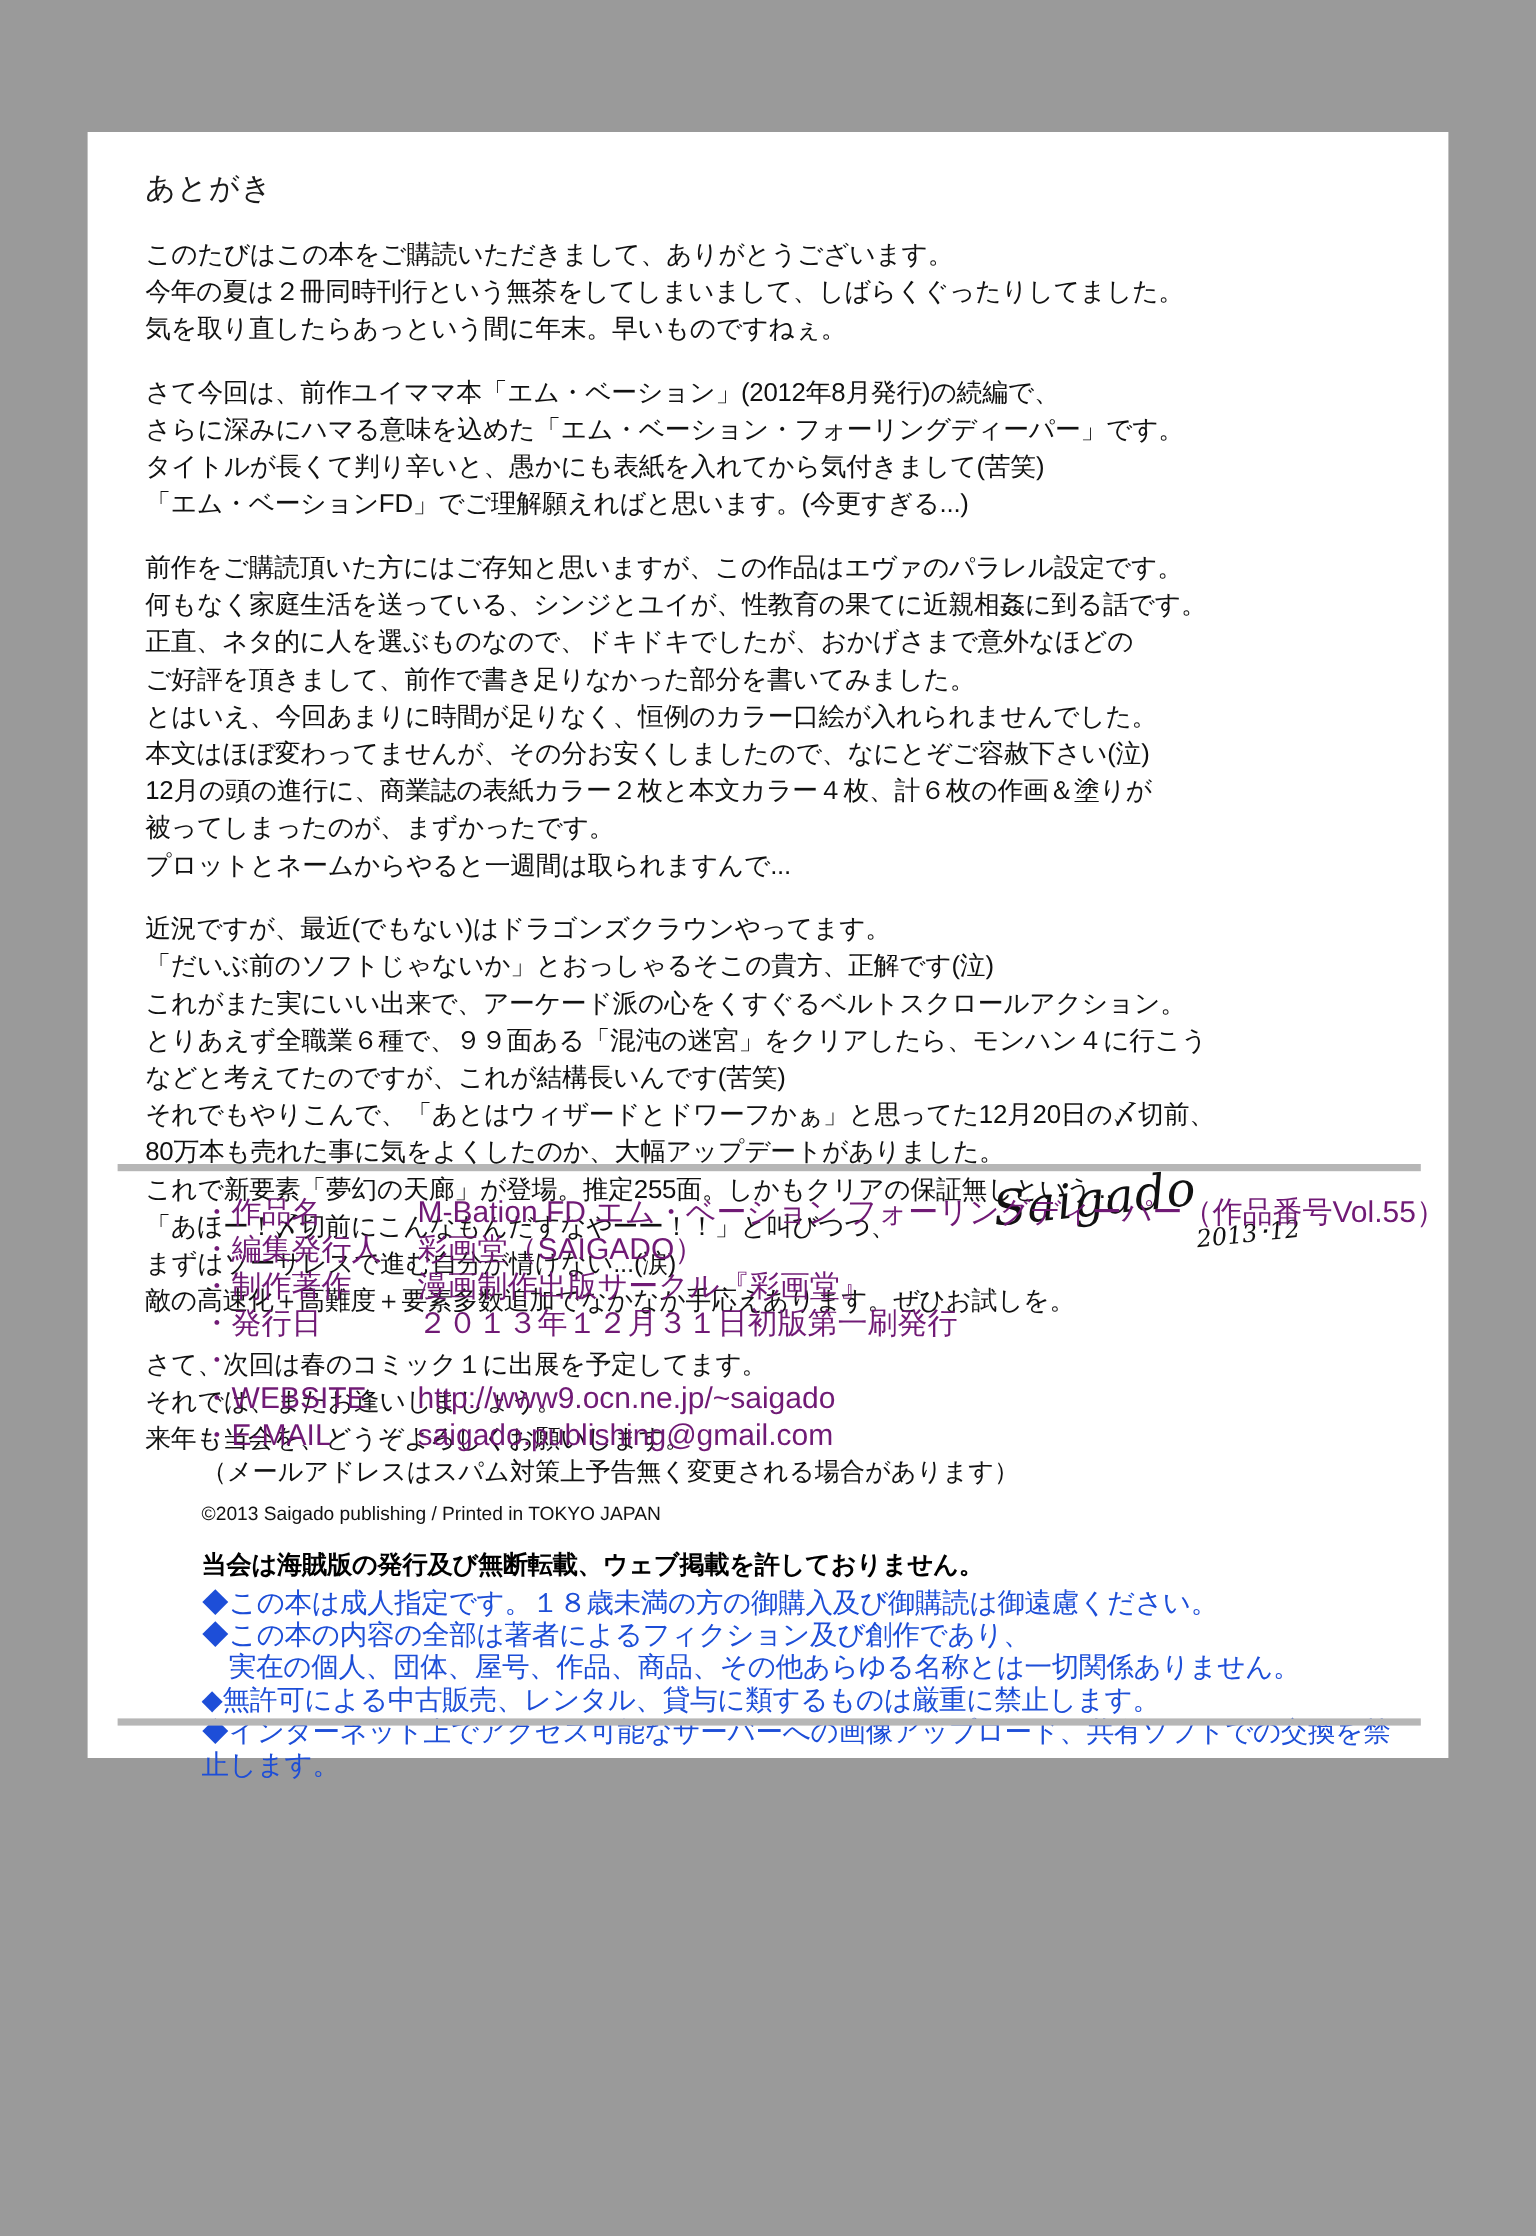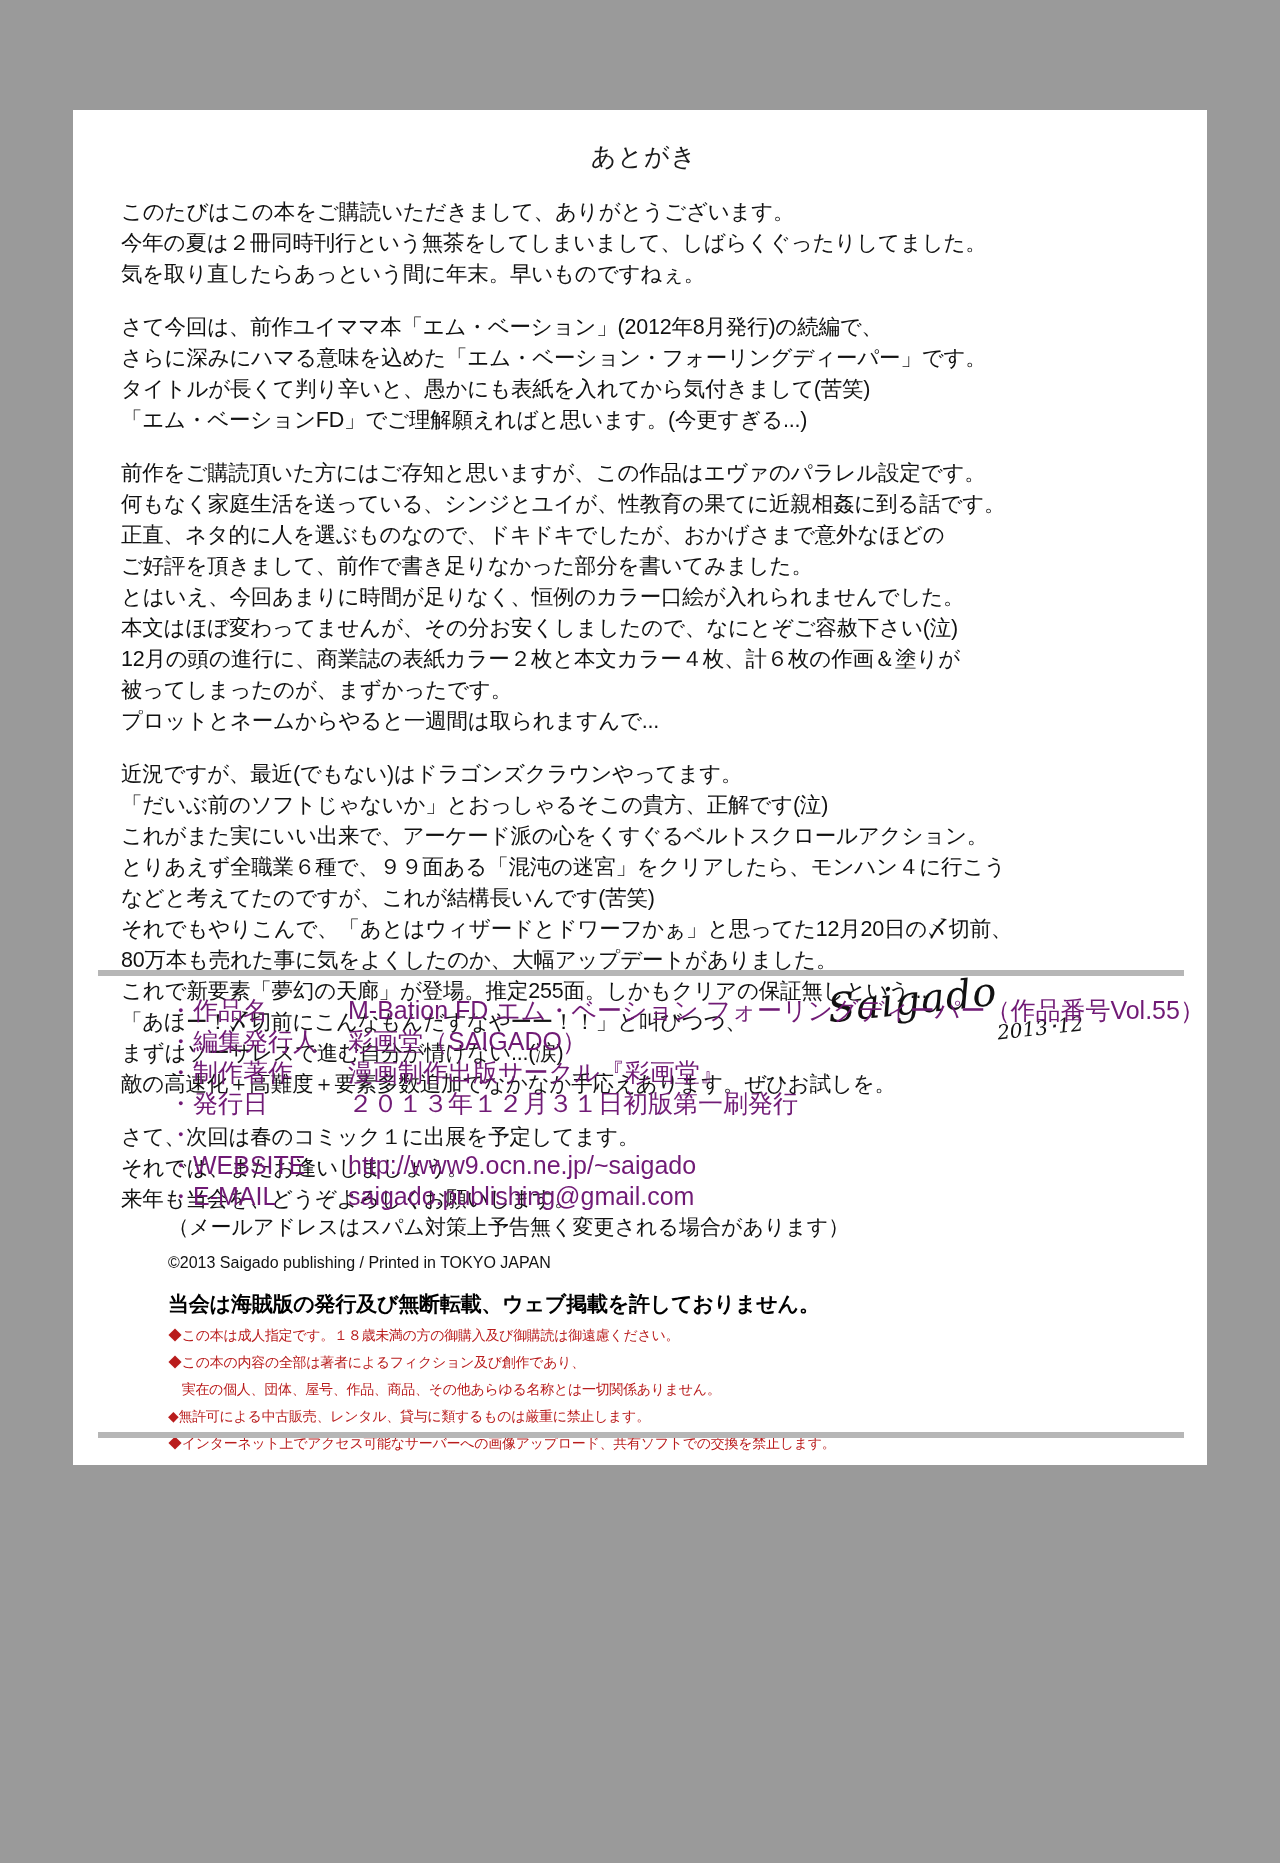--- a/index.html
+++ b/index.html
@@ -25,21 +25,20 @@
     position: absolute;
     left: 48px;
     top: 30px;
     right: 40px;
   }
   .afterword-title {
     font-size: 25px;
     color: #1b1b1b;
     letter-spacing: 1px;
     margin-bottom: 24px;
-    text-align: center;
   }
   .para {
     font-size: 21.5px;
     line-height: 31px;
     color: #111111;
     margin-bottom: 22px;
     letter-spacing: -0.2px;
     white-space: pre-line;
   }
   .sig-wrap {
@@ -111,23 +110,23 @@
   }
   .notice-bold {
     font-size: 21px;
     font-weight: bold;
     color: #000;
     margin-top: 12px;
     margin-bottom: 4px;
     letter-spacing: -0.2px;
   }
   .notice {
-    font-size: 14px;
+    font-size: 23px;
     line-height: 27px;
-    color: #b91c1c;
+    color: #1d4ed8;
     letter-spacing: -0.3px;
     white-space: pre-line;
   }
   .rule.bottom { top: 1322px; }
 </style>
 </head>
 <body>
 
 <div class="page">
 

